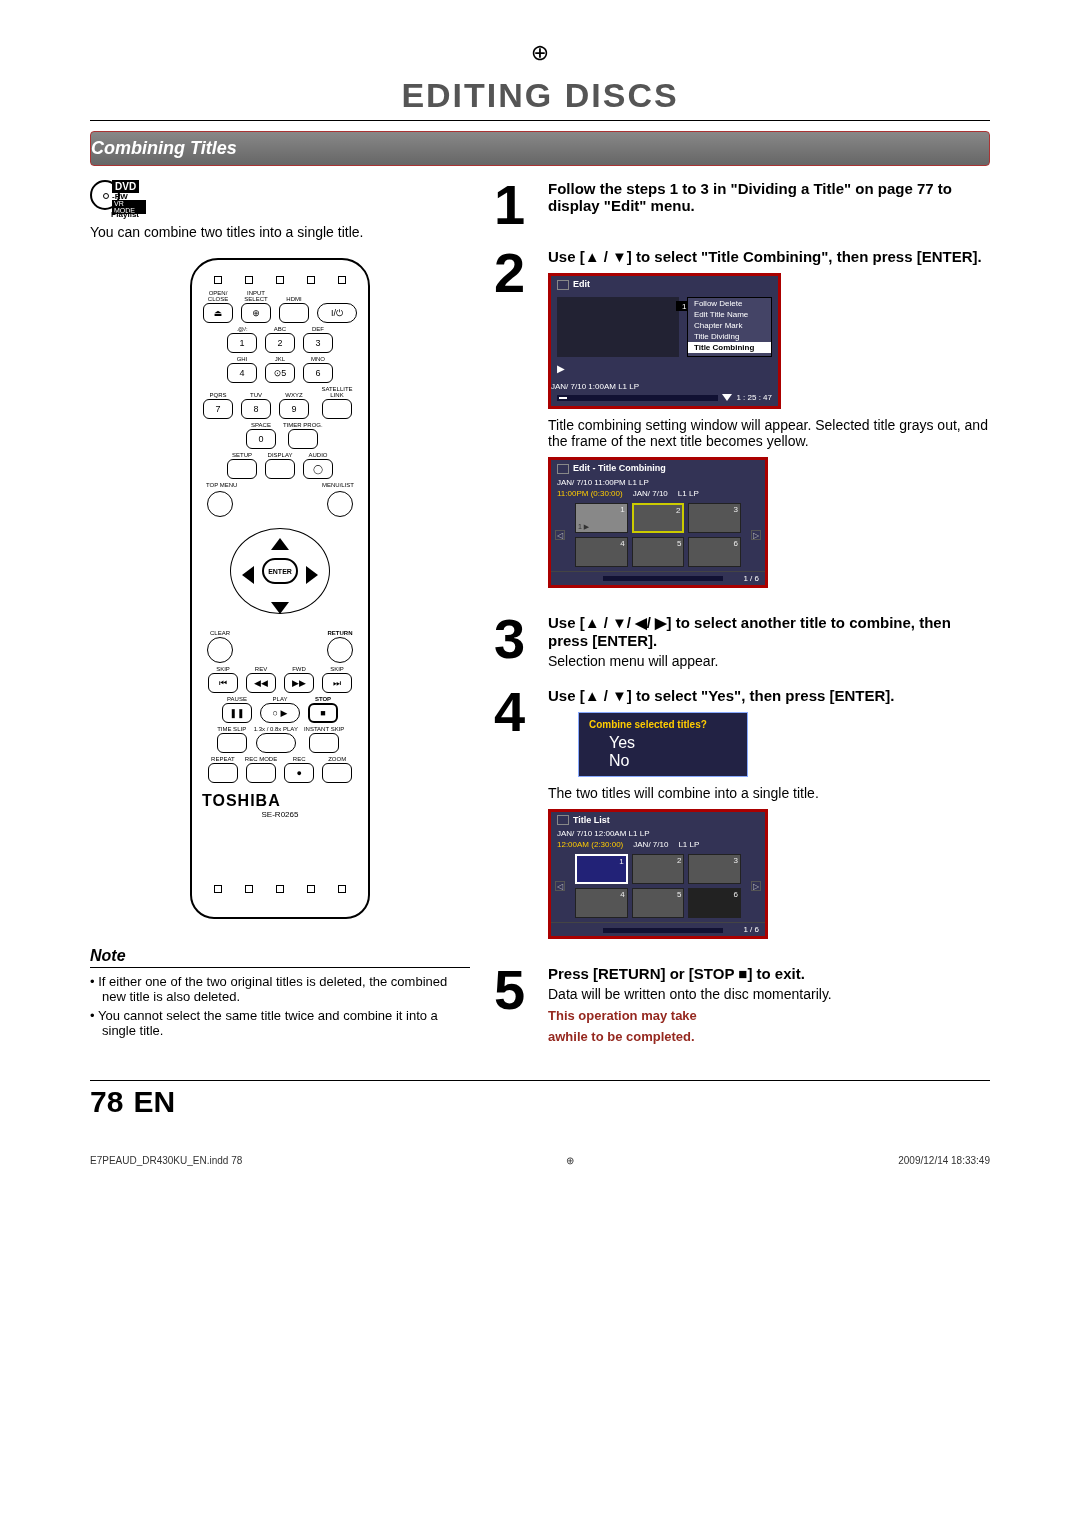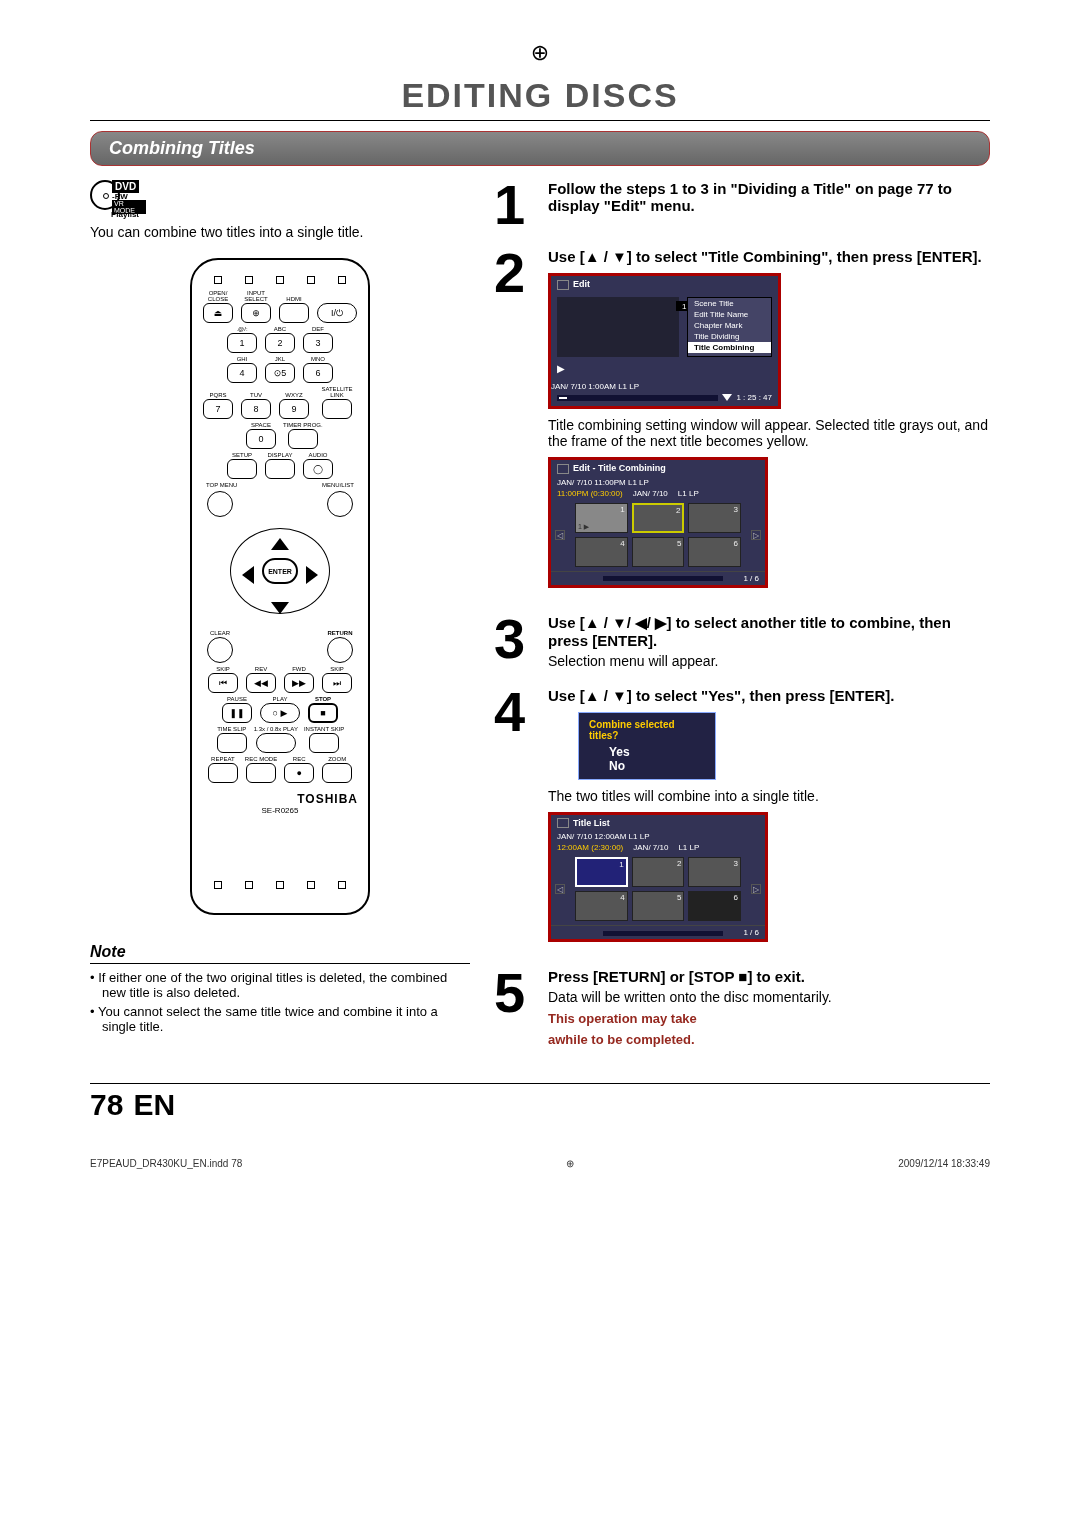--- a/index.html
+++ b/index.html
@@ -1,20 +1,20 @@
 <!DOCTYPE html>
 <html><head>
 <meta charset="utf-8">
 <style>
   * { box-sizing: border-box; margin: 0; padding: 0; }
   body { font-family: Arial, Helvetica, sans-serif; background: #fff; color: #000; width: 1080px; margin: 0 auto; }
   .page { padding: 40px 90px 30px 90px; }
   .reg-mark { text-align: center; font-size: 22px; color: #000; margin-bottom: 10px; }
   .main-title { text-align: center; font-size: 34px; font-weight: bold; color: #555; letter-spacing: 2px; margin-bottom: 10px; border-bottom: 1px solid #000; padding-bottom: 5px; }
-  .section-bar { background: linear-gradient(#888, #666); color: #fff; font-weight: bold; font-size: 18px; font-style: italic; padding: 6px 18px; border-radius: 12px; border: 1px solid #a33; margin: 8px 0 14px 0; }
+  .section-bar { background: linear-gradient(#888, #666); color: #fff; font-weight: bold; font-size: 18px; font-style: italic; padding: 6px 0; border-radius: 4px; border: 1px solid #a33; margin: 8px 0 14px 0; }
   .columns { display: flex; gap: 24px; }
   .colL { flex: 0 0 380px; }
   .colR { flex: 1; }
   .dvd-badge { position: relative; width: 56px; height: 36px; margin-bottom: 4px; }
   .dvd-disc { width: 30px; height: 30px; border: 2px solid #000; border-radius: 50%; position: absolute; left: 0; top: 0; }
   .dvd-disc::after { content:""; position:absolute; left:11px; top:11px; width:4px; height:4px; border:1px solid #000; border-radius:50%; }
   .dvd-txt { position: absolute; left: 22px; top: 0; background:#000; color:#fff; font-size: 10px; font-weight:bold; padding: 1px 3px; }
   .dvd-rw { position:absolute; left:22px; top:12px; font-size:8px; font-weight:bold; }
   .dvd-mode { position:absolute; left:22px; top:20px; background:#000; color:#fff; font-size:7px; padding:0 2px; }
   .dvd-pl { position:absolute; left:21px; top:30px; font-size:8px; font-weight:bold; }
@@ -30,21 +30,21 @@
   .rrow { display:flex; justify-content:center; gap:6px; margin:2px 0; align-items:flex-end; }
   .rcol { display:flex; flex-direction:column; align-items:center; }
   .dpad { position:relative; width: 120px; height: 100px; margin: 6px auto; }
   .dpad .center { position:absolute; left:42px; top:34px; width:36px; height:26px; border:2px solid #000; border-radius:14px; font-size:7px; font-weight:bold; display:flex; align-items:center; justify-content:center; }
   .dpad .arr { position:absolute; width:18px; height:12px; background:#000; }
   .dpad .up { left:51px; top:14px; clip-path: polygon(50% 0,100% 100%,0 100%); }
   .dpad .dn { left:51px; bottom:10px; clip-path: polygon(0 0,100% 0,50% 100%); }
   .dpad .lf { left:22px; top:42px; width:12px; height:18px; clip-path: polygon(0 50%,100% 0,100% 100%); }
   .dpad .rt { right:22px; top:42px; width:12px; height:18px; clip-path: polygon(0 0,100% 50%,0 100%); }
   .dpad .ring { position:absolute; left:10px; top:4px; width:100px; height:86px; border:1px solid #000; border-radius:50%; }
-  .brand { text-align:right; font-weight:bold; font-size:12px; margin-top:8px; letter-spacing:1px; }
+  .brand { text-align:left; font-weight:bold; font-size:16px; margin-top:8px; letter-spacing:1px; }
   .model { text-align:center; font-size:8px; }
   
   .step { display:flex; gap:16px; margin-bottom: 18px; }
   .stepnum { font-size: 56px; font-weight: bold; line-height: 0.9; min-width: 38px; }
   .stepbody { flex:1; }
   .stepbold { font-weight: bold; font-size: 15px; }
   .steptext { font-size: 14px; margin-top: 4px; }
   
   .osd { border: 3px solid #a00; background: #335; color: #fff; font-size: 10px; margin: 8px 0; width: 233px; }
   .osd-hdr { font-weight: bold; padding: 3px 6px; font-size: 9px; }
@@ -69,23 +69,23 @@
   .thumb { height:30px; background:#555; border:1px solid #222; position:relative; }
   .thumb .n { position:absolute; right:2px; top:1px; font-size:8px; color:#eee; }
   .thumb.gray { background:#888; }
   .thumb.yellow { border:2px solid #cc0; }
   .thumb.blue { background:#227; }
   .thumb.dark { background:#222; }
   .navrow { display:flex; align-items:center; gap:4px; padding:0 4px; }
   .navarrow { width:10px; height:10px; border:1px solid #555; font-size:8px; text-align:center; line-height:10px; color:#bbb; }
   .footer-strip { border-top:1px solid #444; font-size:8px; text-align:right; padding:2px 6px; }
   .footer-strip .bar2 { display:inline-block; width:120px; height:5px; background:#113; margin-right:20px; vertical-align:middle; }
-  .dialog { border:1px solid #8af; background:#224; color:#fff; width:138px; margin:8px 0 8px 30px; padding:6px 10px; font-size:11px; }
+  .dialog { border:1px solid #8af; background:#224; color:#fff; width:170px; margin:8px 0 8px 30px; padding:6px 10px; font-size:11px; }
   .dialog .q { color:#fc0; font-weight:bold; font-size:10px; margin-bottom:4px; }
-  .dialog .opt { font-weight:bold; font-size:12px; padding-left:20px; }
+  .dialog .opt { font-weight:normal; font-size:16px; padding-left:20px; }
   .warn { font-weight:bold; font-size:13px; color:#95281f; margin-top:6px; }
   
   .note-hdr { font-weight:bold; font-style:italic; font-size:16px; border-bottom:1px solid #000; padding-bottom:2px; margin-top:28px; }
   .note-ul { font-size:13px; padding:6px 0 0 0; }
   .note-ul li { margin-left:12px; text-indent:-12px; list-style:none; margin-bottom:4px; }
   .note-ul li::before { content:"• "; }
   .pgfoot { display:flex; align-items:baseline; gap:10px; margin-top:18px; border-top:1px solid #000; padding-top:4px; }
   .pgnum { font-size:30px; font-weight:bold; }
   .pgen { font-size:30px; font-weight:bold; }
   .finefooter { display:flex; justify-content:space-between; font-size:10px; color:#333; padding:6px 90px 20px 90px; align-items:center; }
@@ -334,21 +334,21 @@
       <div class="step">
         <div class="stepnum">2</div>
         <div class="stepbody">
           <div class="stepbold">Use [▲ / ▼] to select "Title Combining", then press [ENTER].</div>
           <div class="osd">
             <div class="osd-hdr">Edit</div>
             <div class="osd-body" style="display:flex; gap:8px;">
               <div style="flex:1; height:60px; background:#223;"></div>
               <div class="osd-menu" style="width:85px; position:relative;">
                 <div class="one">1</div>
-                <div>Scene Title</div>
+                <div>Follow Delete</div>
                 <div>Edit Title Name</div>
                 <div>Chapter Mark</div>
                 <div>Title Dividing</div>
                 <div class="sel">Title Combining</div>
               </div>
             </div>
             <div class="playicon">▶</div>
             <div class="osd-info">JAN/ 7/10 1:00AM L1   LP</div>
             <div class="osd-prog">
               <div class="bar"></div>

